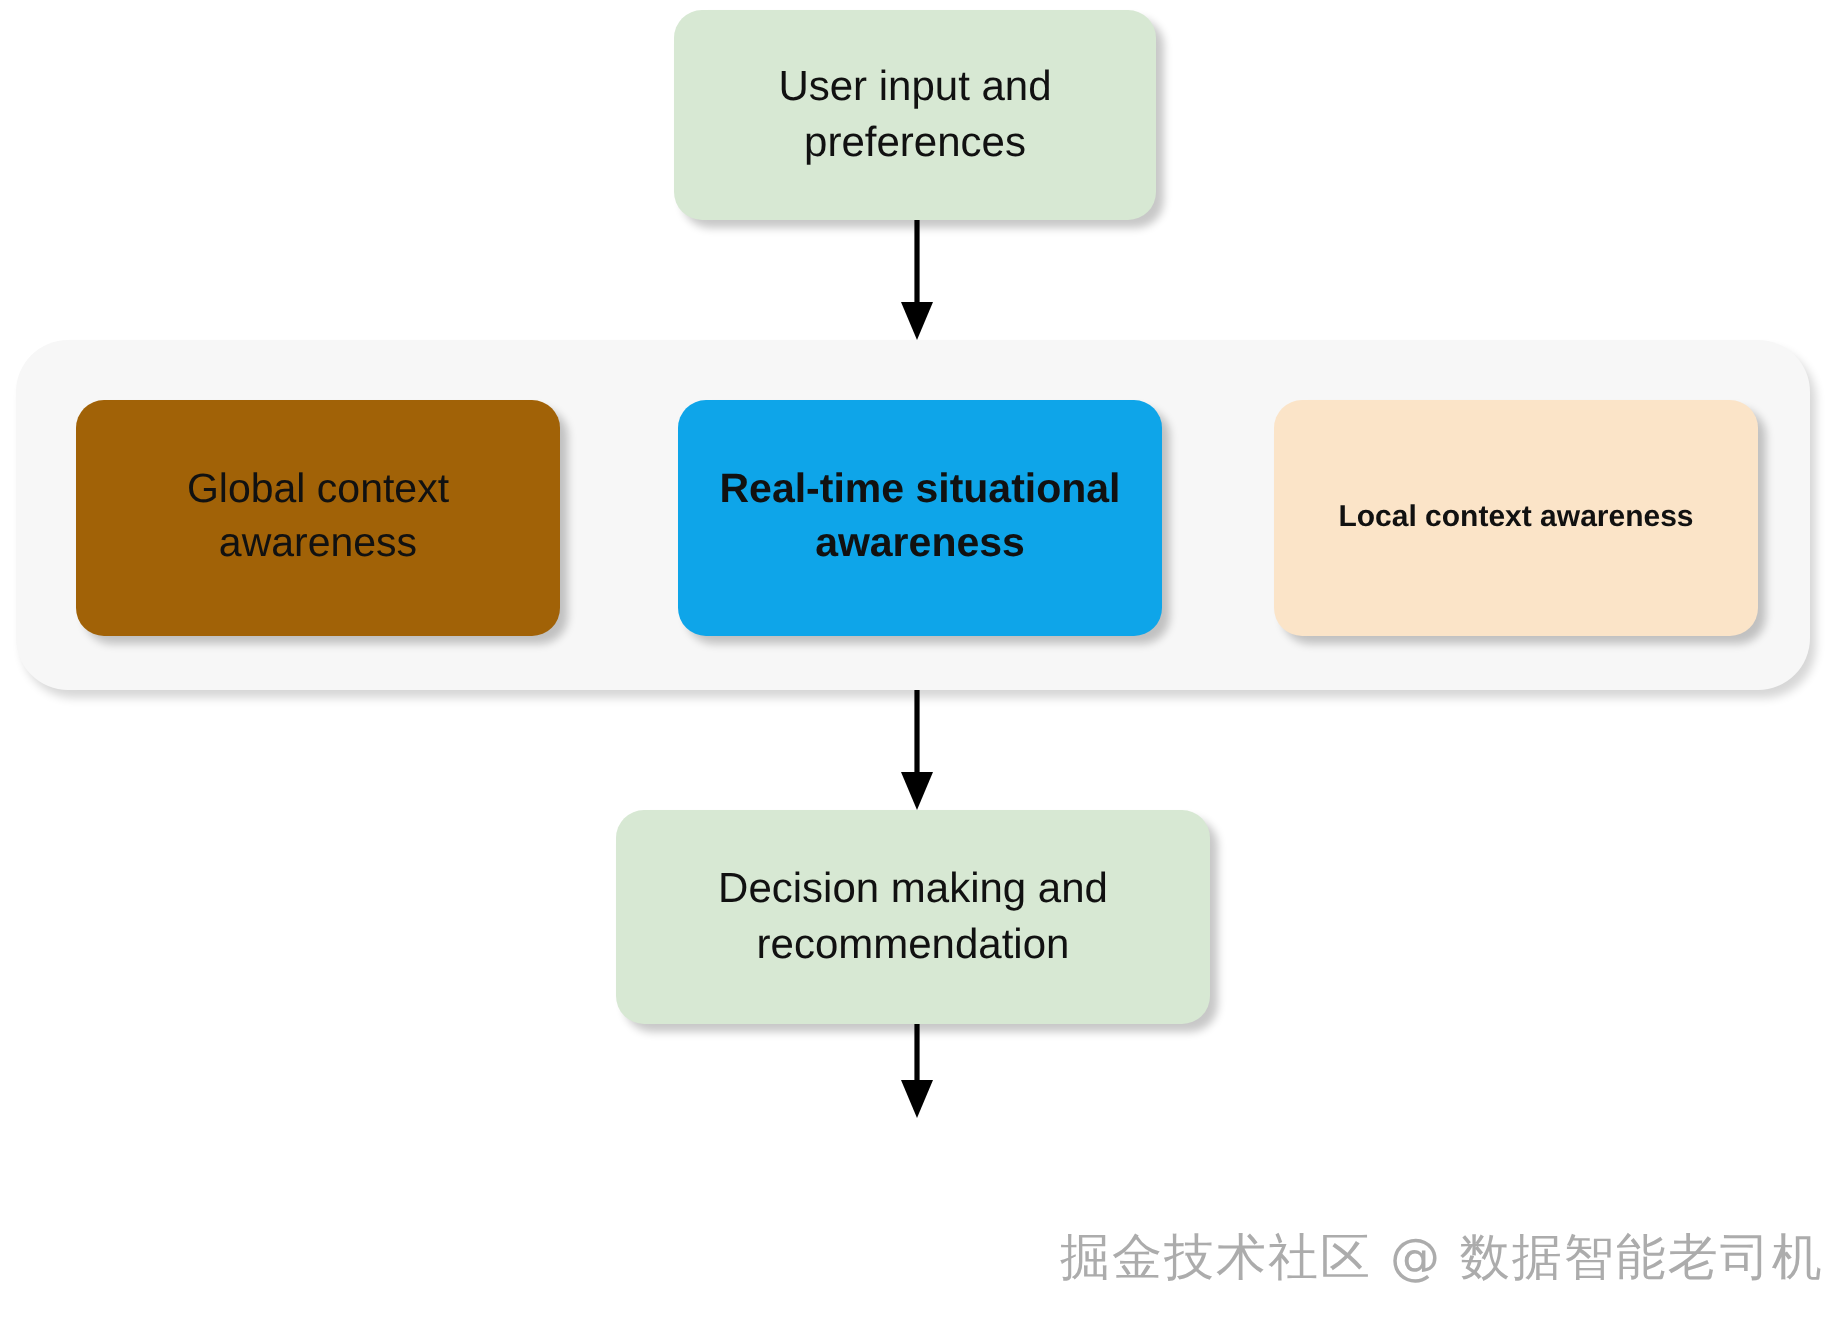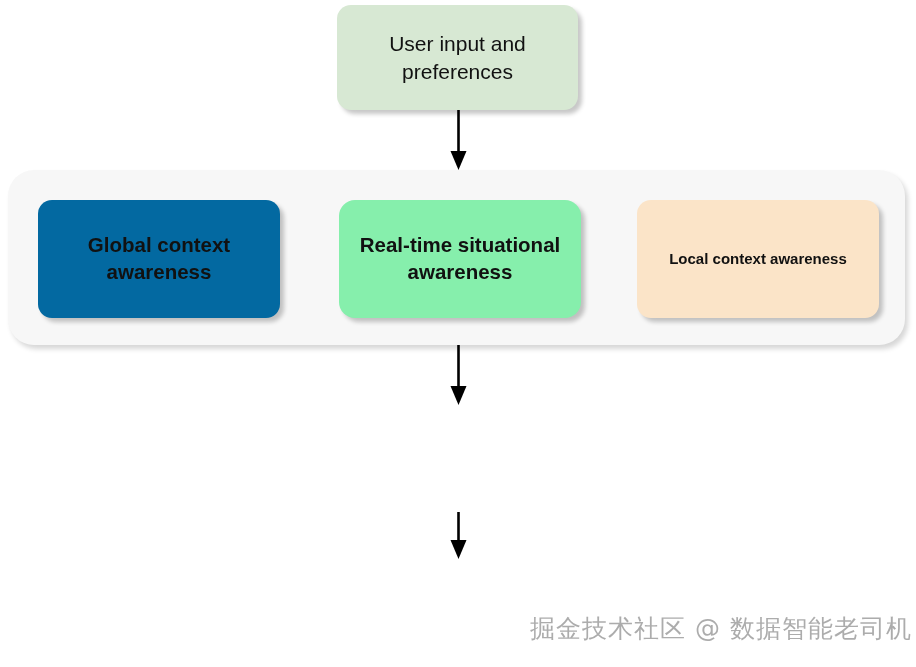--- a/index.html
+++ b/index.html
@@ -32,30 +32,29 @@
     box-shadow: 4px 4px 4px rgba(0,0,0,0.22);
   }
 
   .node-green {
     background: #d7e8d3;
     font-size: 21px;
     font-weight: 400;
   }
 
   .node-blue {
-    background: #0369a1;
+    background: #a16207;
     font-size: 20.5px;
-    font-weight: bold;
+    font-weight: normal;
   }
 
   .node-purple {
-    background: #86efac;
+    background: #0ea5e9;
     font-size: 20.5px;
     font-weight: bold;
-    border-radius: 16px;
   }
 
   .node-orange {
     background: #fbe4c8;
     font-size: 15px;
     font-weight: bold;
   }
 
   #group-container {
     position: absolute;
@@ -106,20 +105,21 @@
     <div class="node node-purple" style="left:331px; top:30px; width:242px; height:118px;">Real-time situational awareness</div>
 
     <div class="node node-orange" style="left:629px; top:30px; width:242px; height:118px;">Local context awareness</div>
   </div>
 
   <svg class="arrow-svg" style="left:448px; top:345px; width:24px; height:62px;" viewBox="0 0 24 62">
     <line x1="10.5" y1="0" x2="10.5" y2="44" stroke="#000000" stroke-width="2.6"></line>
     <polygon points="10.5,60 2.5,41 18.5,41" fill="#000000"></polygon>
   </svg>
 
+  <div class="node node-green" style="left:308px; top:405px; width:297px; height:107px;">Decision making and recommendation</div>
 
   <svg class="arrow-svg" style="left:448px; top:512px; width:24px; height:48px;" viewBox="0 0 24 48">
     <line x1="10.5" y1="0" x2="10.5" y2="31" stroke="#000000" stroke-width="2.6"></line>
     <polygon points="10.5,47 2.5,28 18.5,28" fill="#000000"></polygon>
   </svg>
 
 
   <div id="watermark">掘金技术社区 @ 数据智能老司机</div>
 
 </div>

